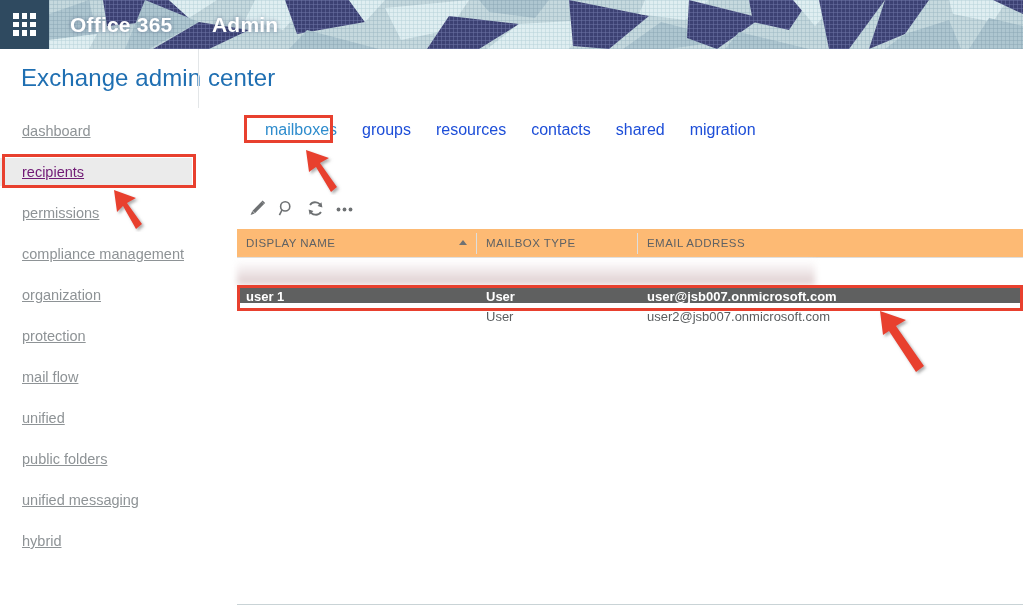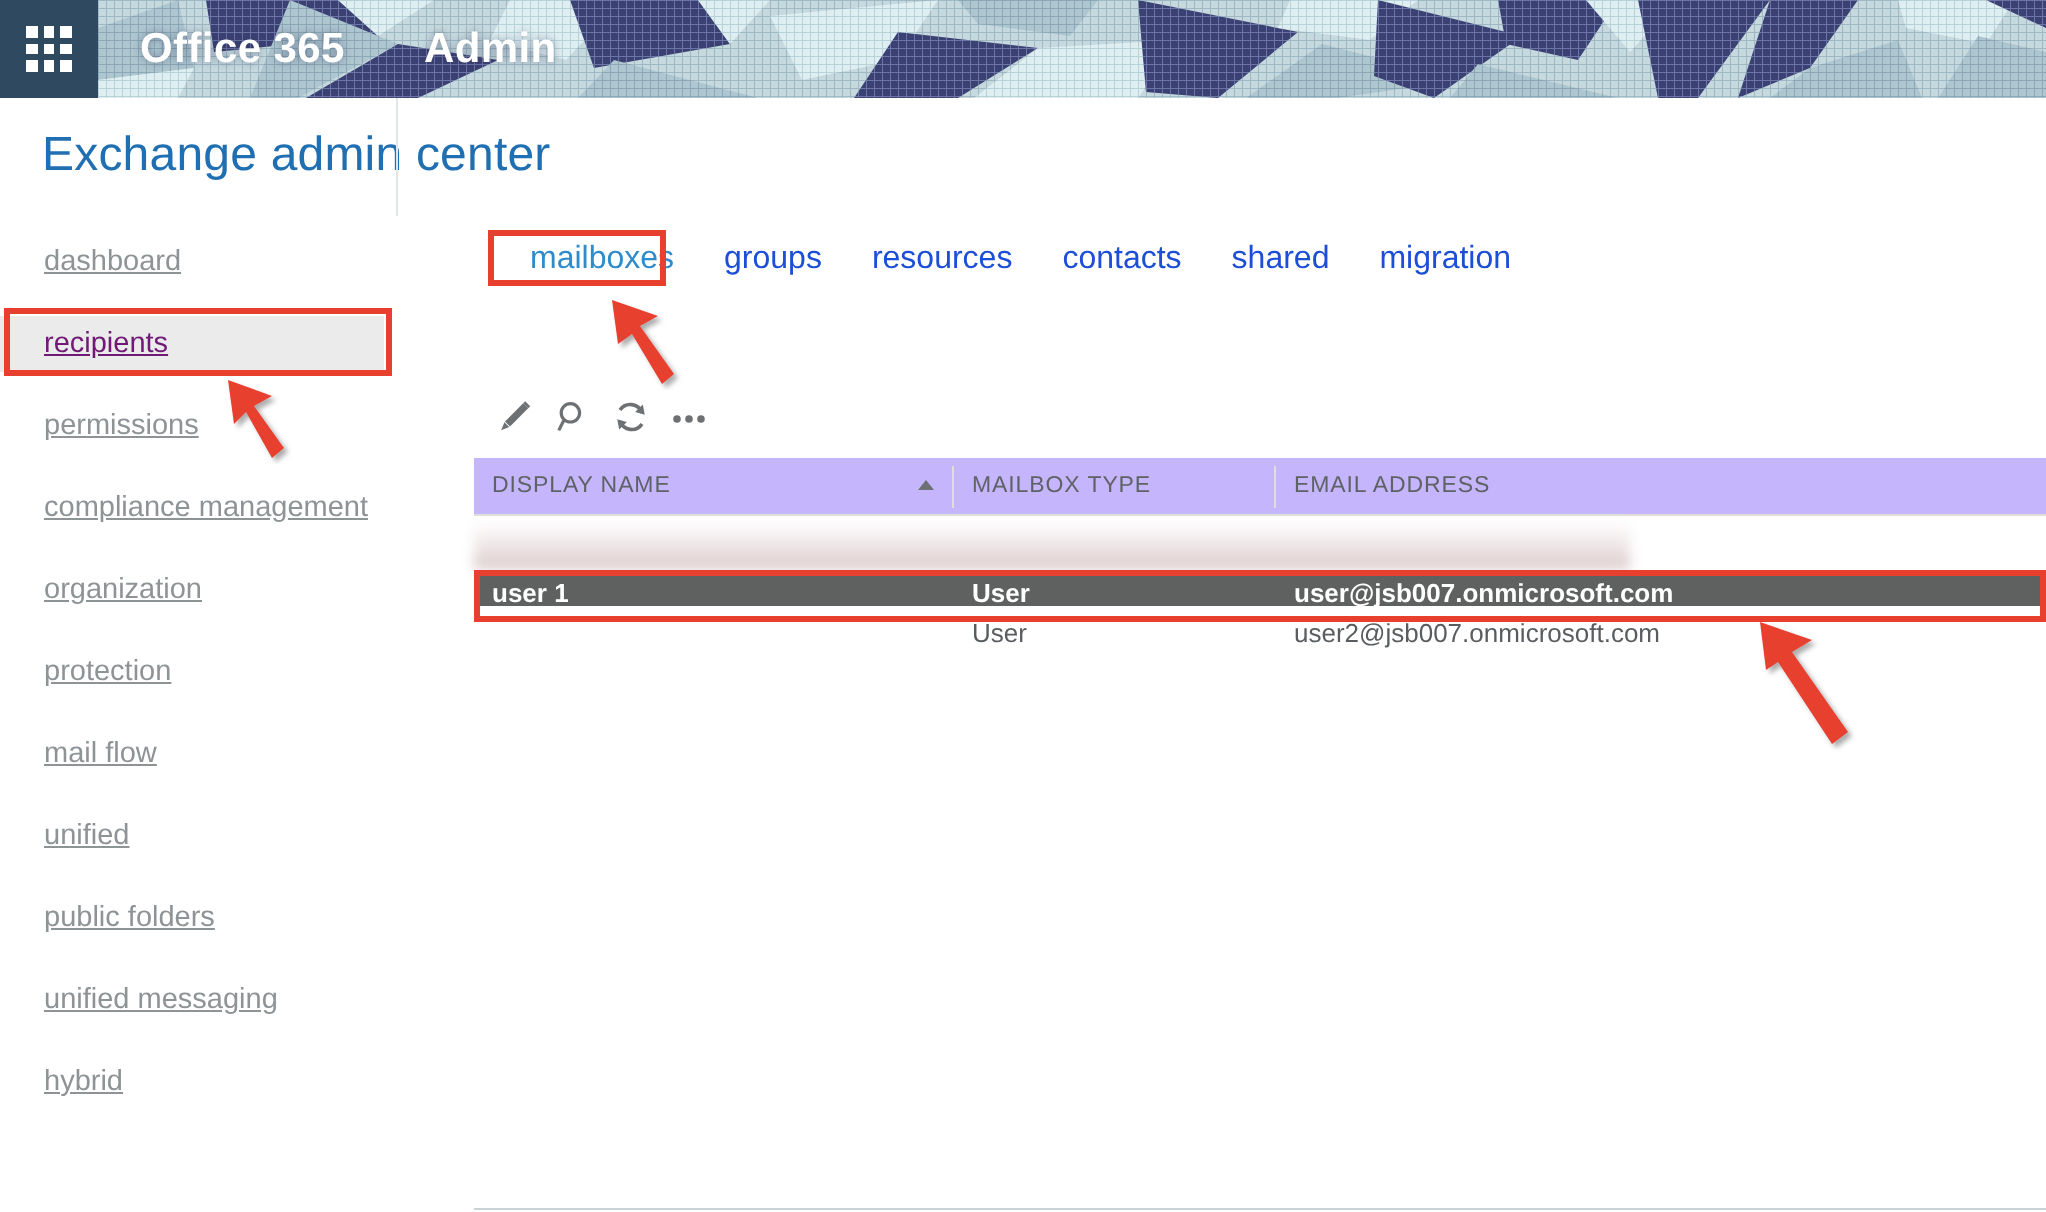--- a/index.html
+++ b/index.html
@@ -62,21 +62,21 @@
   #toolbar { position:absolute; left:44px; top:146px; height:28px; }
   .tool-icon {
     float:left; width:29px; height:26px; cursor:pointer;
     display:flex; align-items:center; justify-content:center;
   }
   .tool-icon svg { display:block; }
   #toolbar-rule { position:absolute; left:44px; top:180px; width:780px; height:1px; background:#dededd; }
 
   
   #table { position:absolute; left:38px; top:180px; width:786px; }
-  #thead { position:relative; height:29px; border-bottom:1px solid #dededd; background:#c4b5fd; }
+  #thead { position:relative; height:29px; border-bottom:1px solid #dededd; background:#fdba74; }
   .th {
     position:absolute; top:0; height:29px; line-height:29px;
     font-size:11.5px; color:#5f6264; letter-spacing:0.45px;
     padding-left:9px; white-space:nowrap; cursor:pointer;
   }
   .th-sep { position:absolute; top:4px; width:1px; height:21px; background:#dededd; }
   #sort-caret {
     position:absolute; left:222px; top:11px;
     width:0; height:0; border-left:4.5px solid transparent;
     border-right:4.5px solid transparent; border-bottom:5px solid #6e7173;

